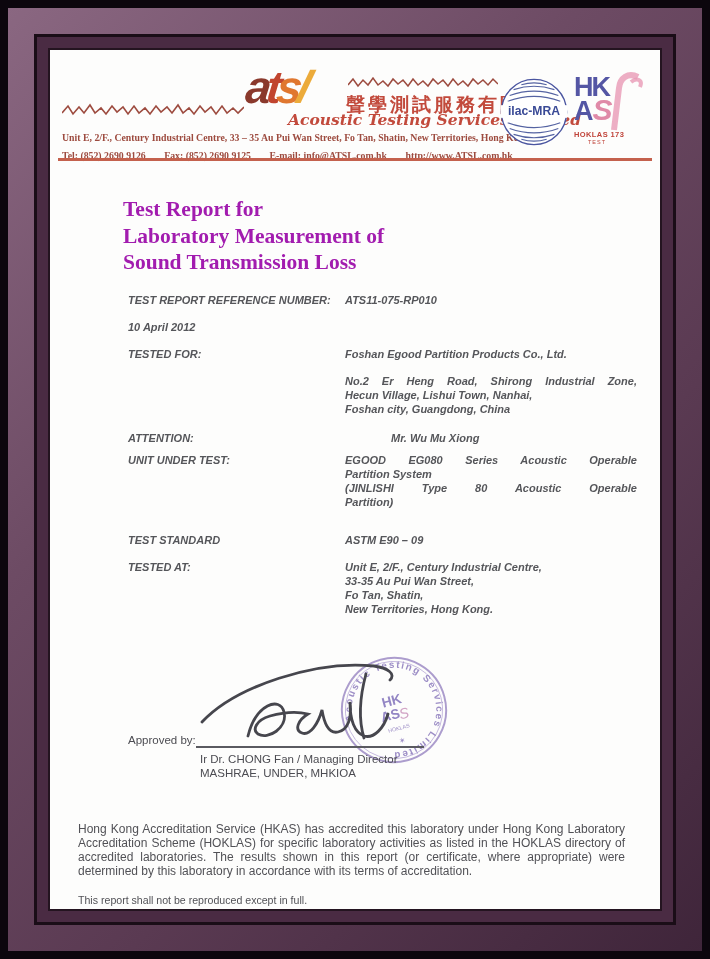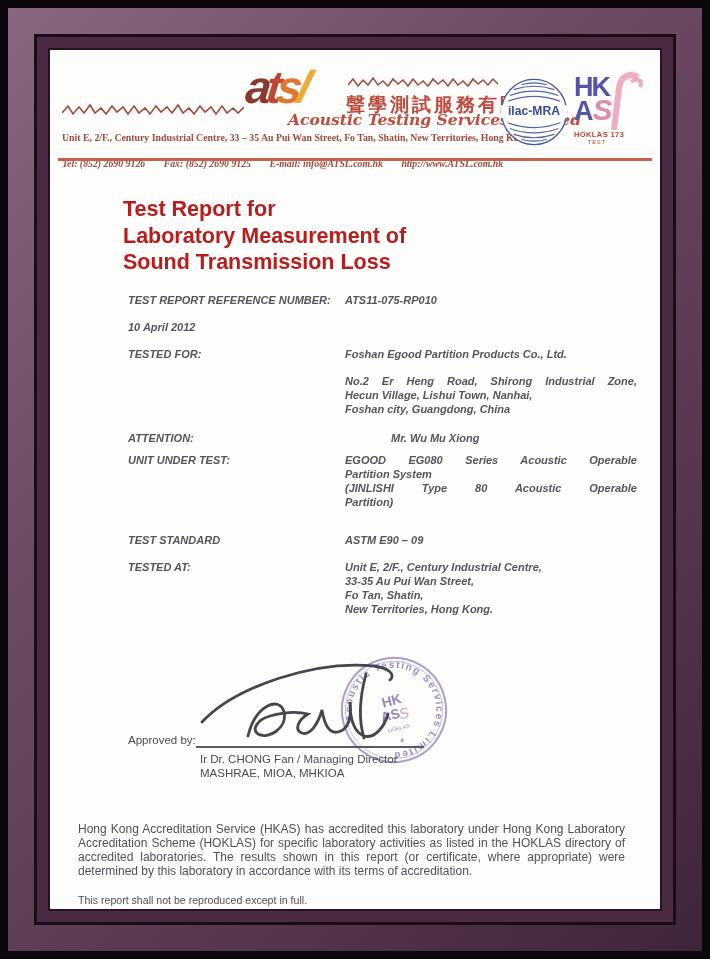--- a/index.html
+++ b/index.html
@@ -22,36 +22,36 @@
   .logo span { display: inline-block; }
   .lg-a { color: #8a392c; } .lg-t { color: #c1452f; } .lg-s { color: #e0772f; }
   .lg-l { color: #ecab3a; transform: skewX(-10deg); }
   .cn { position: absolute; left: 296px; top: 42px; font-size: 19px; font-weight: bold;
         color: #c24a3c; letter-spacing: 3px; white-space: nowrap; }
   .en { position: absolute; left: 238px; top: 60px; font-family: "DejaVu Serif", serif;
         font-style: italic; font-weight: bold; font-size: 15.5px; color: #c24a3c; white-space: nowrap; }
   .addr, .contact { position: absolute; left: 12px; font-family: "Liberation Serif", serif;
         font-weight: bold; color: #9d4b3f; font-size: 9.8px; white-space: nowrap; }
   .addr { top: 82px; }
-  .contact { top: 108px; font-style: italic; }
+  .contact { top: 100px; }
   .contact span { margin-right: 16px; }
   .rule { position: absolute; left: 8px; right: 8px; top: 108px; height: 3px; background: #c4614d; }
 
   
   .ilac { position: absolute; left: 448px; top: 26px; }
   .hkas { position: absolute; left: 524px; top: 26px; width: 68px; text-align: left; }
   .hk-row { font-size: 27px; font-weight: bold; color: #5456a4; letter-spacing: -2px; line-height: 0.82; }
   .hs { color: #e08aa8; font-style: italic; font-size: 30px; margin-left: 1px; }
   .hk-swoosh { position: absolute; left: 30px; top: -4px; }
   .hoklas { margin-top: 7px; font-size: 7.5px; font-weight: bold; color: #c0443a; letter-spacing: .4px; }
   .hktest { font-size: 5.5px; color: #c0443a; margin-left: 14px; letter-spacing: 1px; }
 
   
   .title { margin: 33px 8px 0 73px; font-size: 21.5px; line-height: 26.5px;
-           font-weight: bold; color: #b91c1c; }
+           font-weight: bold; color: #a21caf; font-family: Liberation Serif, serif; }
   .title span { display: block; }
 
   
   .details { margin: 17px 0 0 78px; font-size: 11px; font-weight: bold; color: #55565a; }
   .row { display: flex; margin-bottom: 13px; line-height: 14px; font-style: italic; }
   .lbl { width: 217px; flex-shrink: 0; }
   .val { width: 292px; }
   .vline { line-height: 14px; }
   .jline { text-align: justify; text-align-last: justify; }
   .blk { margin-bottom: 0; }
@@ -212,21 +212,21 @@
           <path d="M6,66 C40,30 120,4 178,10 C192,12 200,18 194,24"></path>
           <path d="M52,80 C60,48 84,40 88,56 C92,72 72,84 62,78 C56,74 60,64 74,60 C92,55 104,56 112,58 C102,64 98,74 106,77 C114,80 122,68 126,54 C128,66 132,78 142,76 C152,74 156,62 154,46 C154,62 158,76 168,80 C178,83 188,72 192,58"></path>
           <path d="M170,18 C164,40 162,62 168,82"></path>
         </g>
       </svg>
 
       <div class="approved-by">Approved by:</div>
       <div class="sig-line"></div>
       <div class="sig-names">
         <div>Ir Dr. CHONG Fan / Managing Director</div>
-        <div>MASHRAE, MIOA, MHKIOA</div>
+        <div>MASHRAE, UNDER, MHKIOA</div>
       </div>
     </section>
 
     <p class="accred">Hong Kong Accreditation Service (HKAS) has accredited this laboratory under Hong Kong Laboratory Accreditation Scheme (HOKLAS) for specific laboratory activities as listed in the HOKLAS directory of accredited laboratories. The results shown in this report (or certificate, where appropriate) were determined by this laboratory in accordance with its terms of accreditation.</p>
     <p class="repro">This report shall not be reproduced except in full.</p>
     <div class="foot-row">
       <span>ATS11-075-RP010</span>
       <span>Page 1 of 9</span>
     </div>
 

